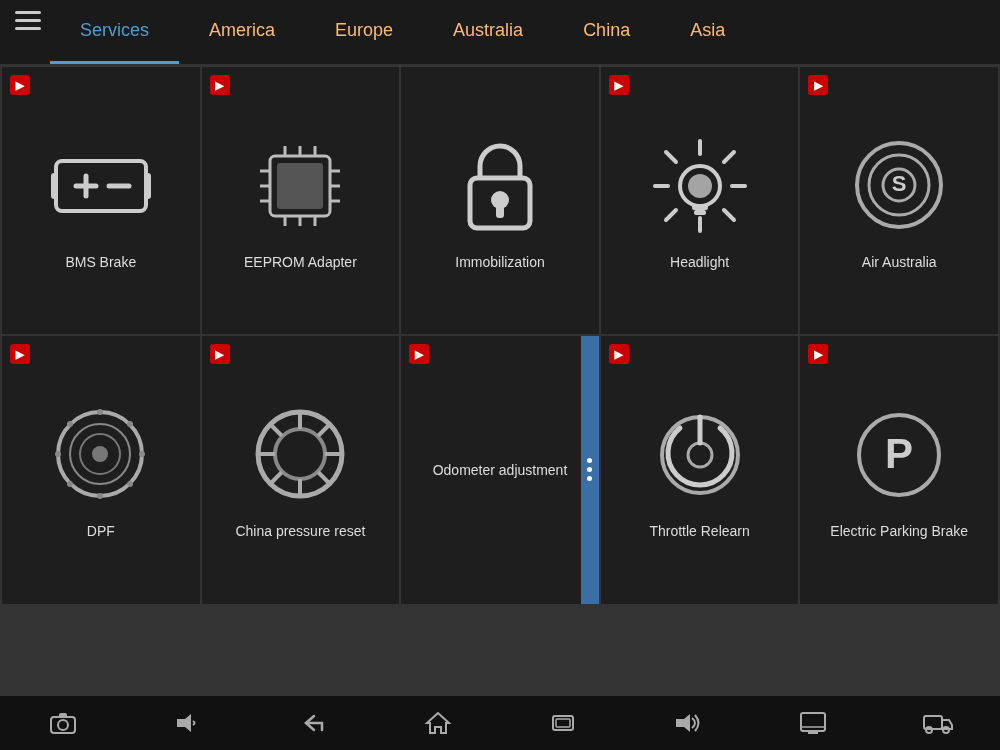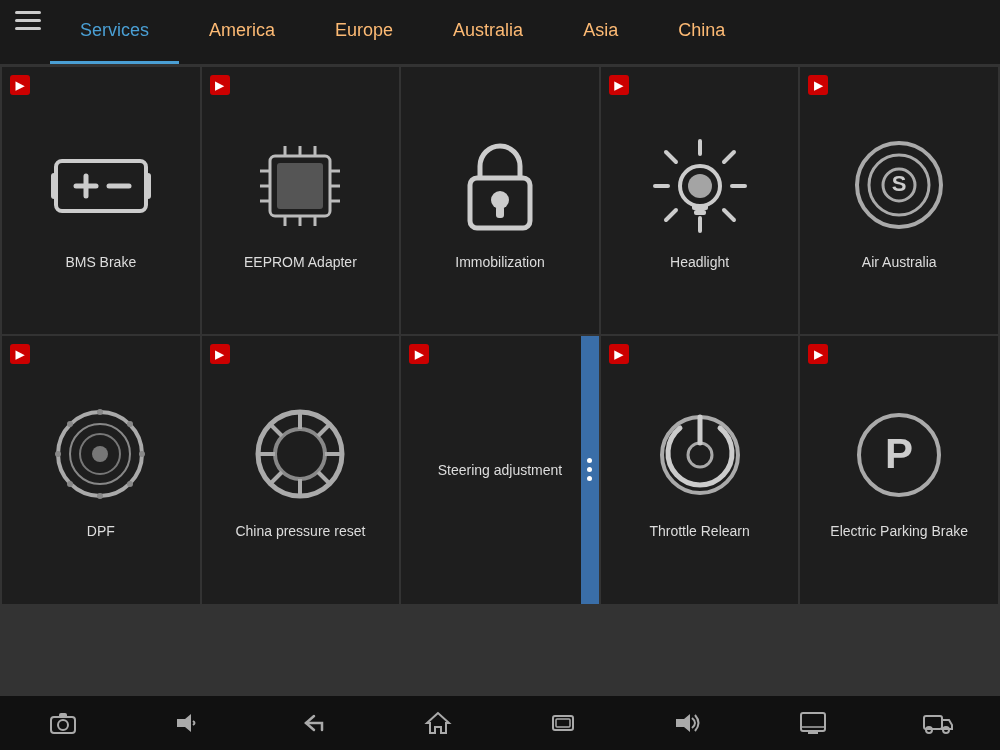--- a/index.html
+++ b/index.html
@@ -174,22 +174,22 @@
   <div class="menu-icon">
     <span></span>
       <span></span>
       <span></span>
   </div>
   <nav class="nav-tabs">
     <div class="nav-tab active">Services</div>
     <div class="nav-tab">America</div>
     <div class="nav-tab">Europe</div>
     <div class="nav-tab">Australia</div>
+    <div class="nav-tab">China</div>
     <div class="nav-tab">Asia</div>
-    <div class="nav-tab">China</div>
   </nav>
 </div>
 
 <div class="grid">
 
   <div class="grid-item">
     <div class="badge">▶</div>
     <div class="icon-wrap">
       <svg width="100" height="70" viewBox="0 0 100 70">
         <rect x="5" y="10" width="90" height="50" rx="6" fill="none" stroke="#ccc" stroke-width="4"></rect>
@@ -318,21 +318,21 @@
         <line x1="65" y1="65" x2="77" y2="77" stroke="#aaa" stroke-width="4"></line>
         <line x1="77" y1="17" x2="65" y2="29" stroke="#aaa" stroke-width="4"></line>
         <line x1="17" y1="77" x2="29" y2="65" stroke="#aaa" stroke-width="4"></line>
       </svg>
     </div>
     <div class="item-label">China pressure reset</div>
   </div>
 
   <div class="grid-item partial">
     <div class="badge">▶</div>
-    <div class="item-label">Steering adjustment</div>
+    <div class="item-label">Odometer adjustment</div>
     <div class="side-panel">
       <div class="side-dots">
         <div class="side-dot"></div>
         <div class="side-dot"></div>
         <div class="side-dot"></div>
       </div>
     </div>
   </div>
 
   <div class="grid-item">

